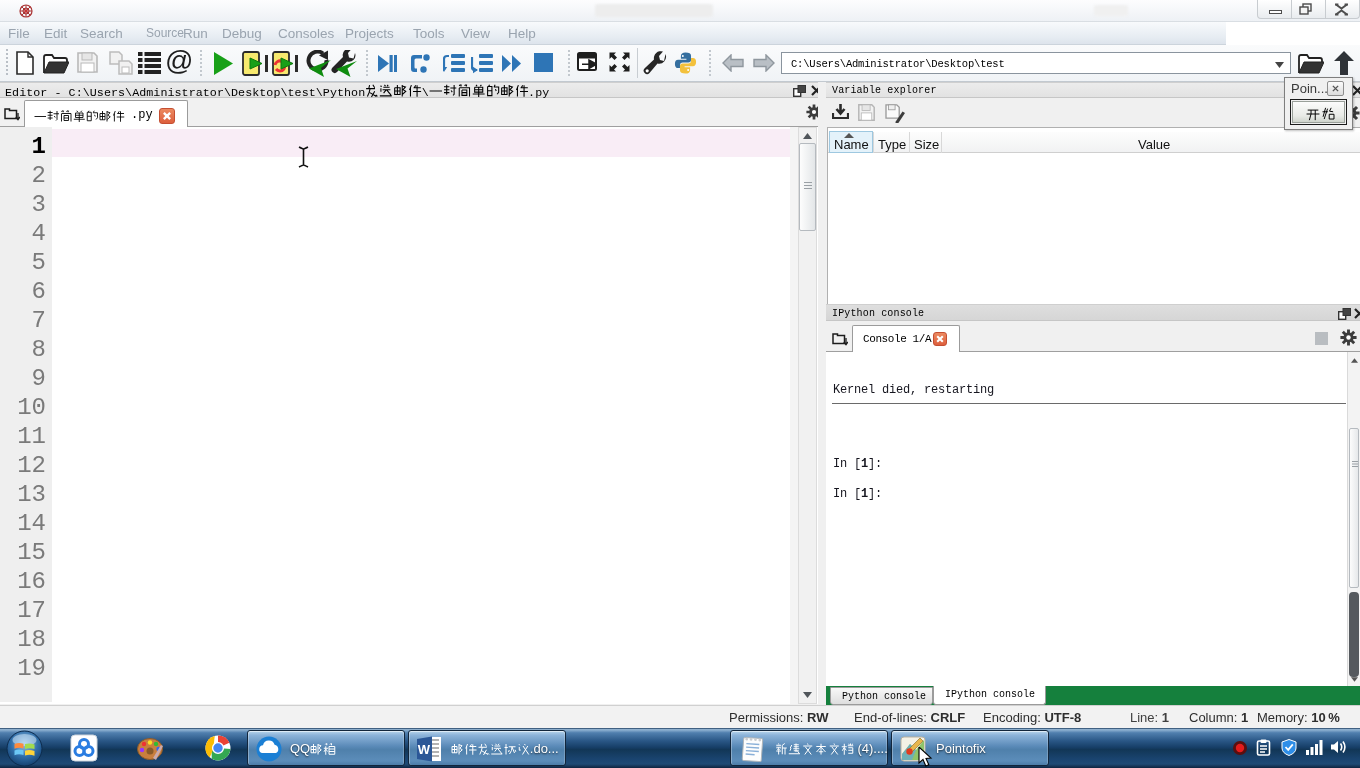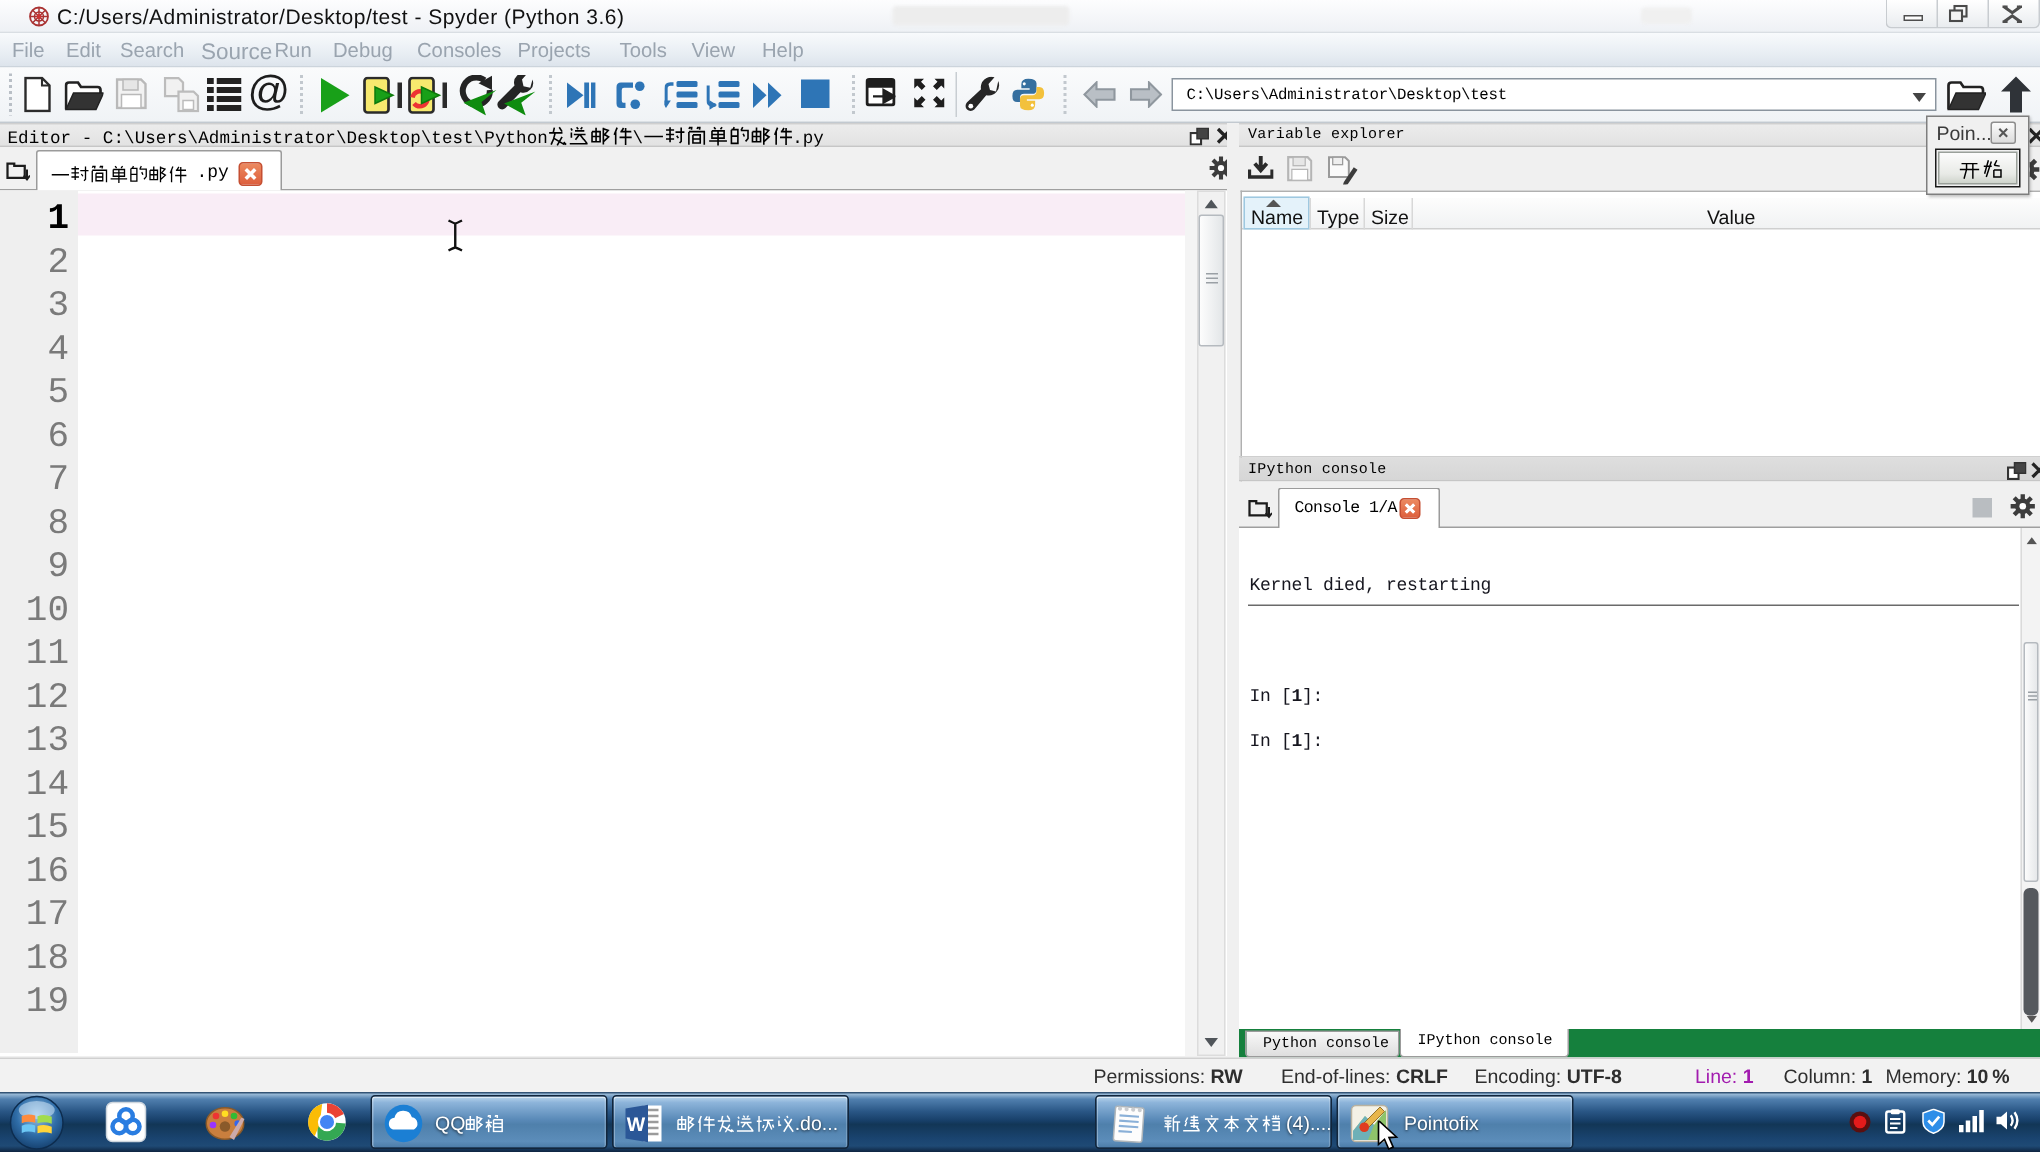--- a/index.html
+++ b/index.html
@@ -12,43 +12,42 @@
 </style></head>
 <body>
 
 <div class="abs" style="left:0;top:0;width:1360px;height:22px;background:linear-gradient(#fdfdfe,#eef1f5);border-bottom:1px solid #d9dee3">
  <svg class="abs" style="left:19px;top:4px" width="14" height="14" viewBox="0 0 14 14">
   <circle cx="7" cy="7" r="6" fill="none" stroke="#a33" stroke-width="1.2"></circle>
   <circle cx="7" cy="7" r="3" fill="none" stroke="#a33" stroke-width="1"></circle>
   <path d="M7,1 L7,13 M1,7 L13,7 M2.8,2.8 L11.2,11.2 M11.2,2.8 L2.8,11.2" stroke="#a33" stroke-width="1"></path>
   <circle cx="7" cy="7" r="1.6" fill="#c33"></circle>
  </svg>
- <div class="abs" style="left:38px;top:3px;font-size:14px;letter-spacing:0.33px;color:#111">C:/Users/Administrator/Desktop/test - Spyder (Python 3.6)</div>
  <div class="abs" style="left:595px;top:4px;width:118px;height:13px;background:#ededed;border-radius:3px;filter:blur(1px)"></div>
  <div class="abs" style="left:1094px;top:5px;width:34px;height:11px;background:#f0f0f0;border-radius:3px;filter:blur(1px)"></div>
  <div class="abs" style="left:1257px;top:0;width:103px;height:19px;background:linear-gradient(#ffffff,#e9ecef);border:1px solid #c8ccd0;border-top:none;border-radius:0 0 4px 4px">
    <div class="abs" style="left:33px;top:0;width:1px;height:18px;background:#c8ccd0"></div>
    <div class="abs" style="left:67px;top:0;width:1px;height:18px;background:#c8ccd0"></div>
    <div class="abs" style="left:11px;top:10px;width:13px;height:4px;border:1.4px solid #4e4e4e;background:#fdfdfd"></div>
    <svg class="abs" style="left:41px;top:3px" width="14" height="13" viewBox="0 0 14 13">
      <rect x="4" y="1" width="8" height="7" fill="none" stroke="#4a4a4a" stroke-width="1.4"></rect>
      <rect x="1" y="4" width="8" height="7" fill="#f4f4f4" stroke="#4a4a4a" stroke-width="1.4"></rect>
    </svg>
    <svg class="abs" style="left:76px;top:3px" width="15" height="13" viewBox="0 0 15 13">
      <path d="M2,1.5 L7.5,5.5 L13,1.5 M2,11.5 L7.5,7.5 L13,11.5" stroke="#4e4e4e" stroke-width="2" fill="none"></path>
      <path d="M1,1.5 h3.4 M10.6,1.5 h3.4 M1,11.5 h3.4 M10.6,11.5 h3.4" stroke="#4e4e4e" stroke-width="1.8"></path>
    </svg>
  </div>
 </div>
 
-<div class="abs" style="left:0;top:22px;width:1360px;height:23px;background:linear-gradient(#f8fafc,#e6ecf2 70%,#dde4ec);border-bottom:1px solid #ccd4dc">
+<div class="abs" style="left:0;top:22px;width:1226px;height:23px;background:linear-gradient(#f8fafc,#e6ecf2 70%,#dde4ec);border-bottom:1px solid #ccd4dc">
     <div class="abs" style="left:8px;top:4px;font-size:13.5px;color:#9aa4af">File</div>
     <div class="abs" style="left:44px;top:4px;font-size:13.5px;color:#9aa4af">Edit</div>
     <div class="abs" style="left:80px;top:4px;font-size:13.5px;color:#9aa4af">Search</div>
-    <div class="abs" style="left:134px;top:4px;font-size:15px;color:#9aa4af">Source</div>
+    <div class="abs" style="left:146px;top:4px;font-size:12px;color:#9aa4af">Source</div>
     <div class="abs" style="left:183px;top:4px;font-size:13.5px;color:#9aa4af">Run</div>
     <div class="abs" style="left:222px;top:4px;font-size:13.5px;color:#9aa4af">Debug</div>
     <div class="abs" style="left:278px;top:4px;font-size:13.5px;color:#9aa4af">Consoles</div>
     <div class="abs" style="left:345px;top:4px;font-size:13.5px;color:#9aa4af">Projects</div>
     <div class="abs" style="left:413px;top:4px;font-size:13.5px;color:#9aa4af">Tools</div>
     <div class="abs" style="left:461px;top:4px;font-size:13.5px;color:#9aa4af">View</div>
     <div class="abs" style="left:508px;top:4px;font-size:13.5px;color:#9aa4af">Help</div>
   </div>
 <div class="abs" style="left:0;top:45px;width:1360px;height:37px;background:linear-gradient(#fafbfc,#f0f3f6);border-bottom:1px solid #c2c9d0"></div>
 <div class="abs" style="left:6px;top:49px;width:2px;height:28px;background:repeating-linear-gradient(#b9bfc6 0 2px,transparent 2px 4px)"></div>
@@ -378,21 +377,21 @@
     </div>
  <div class="abs mono" style="left:107px;top:0;width:113px;height:19px;background:#fff;border:1px solid #9b9b9b;border-top:none;border-radius:0 0 3px 3px;font-size:10px">
   <div class="abs" style="left:11px;top:3px">IPython console</div>
     </div>
 </div>
 
 <div class="abs" style="left:0;top:705px;width:1360px;height:38px;background:#f2f2f2;border-top:1px solid #d0d0d0">
     <div class="abs" style="left:729px;top:4px;font-size:13px;color:#2e2e2e">Permissions: <b>RW</b></div>
     <div class="abs" style="left:854px;top:4px;font-size:13px;color:#2e2e2e">End-of-lines: <b>CRLF</b></div>
     <div class="abs" style="left:983px;top:4px;font-size:13px;color:#2e2e2e">Encoding: <b>UTF-8</b></div>
-    <div class="abs" style="left:1130px;top:4px;font-size:13px;color:#a21caf">Line: <b>1</b></div>
+    <div class="abs" style="left:1130px;top:4px;font-size:13px;color:#404040">Line: <b>1</b></div>
     <div class="abs" style="left:1189px;top:4px;font-size:13px;color:#2e2e2e">Column: <b>1</b></div>
     <div class="abs" style="left:1257px;top:4px;font-size:13px;color:#2e2e2e">Memory: <b>10 %</b></div>
   </div>
 
 <div class="abs" style="left:1284px;top:77px;width:69px;height:53px;background:#f0f0f0;border:1px solid #7e7e7e;box-shadow:1px 1px 2px rgba(0,0,0,.25)">
  <div class="abs" style="left:6px;top:3px;font-size:13px;color:#3a3a3a">Poin...</div>
  <div class="abs" style="left:42px;top:3px;width:17px;height:15px;background:linear-gradient(#fbfbfb,#dcdcdc);border:1px solid #8e8e8e;border-radius:2px">
    <svg style="position:absolute;left:4px;top:3px" width="7" height="7" viewBox="0 0 8 8">
         <path d="M1,1 L7,7 M7,1 L1,7" stroke="#555" stroke-width="1.6"></path>
       </svg>

